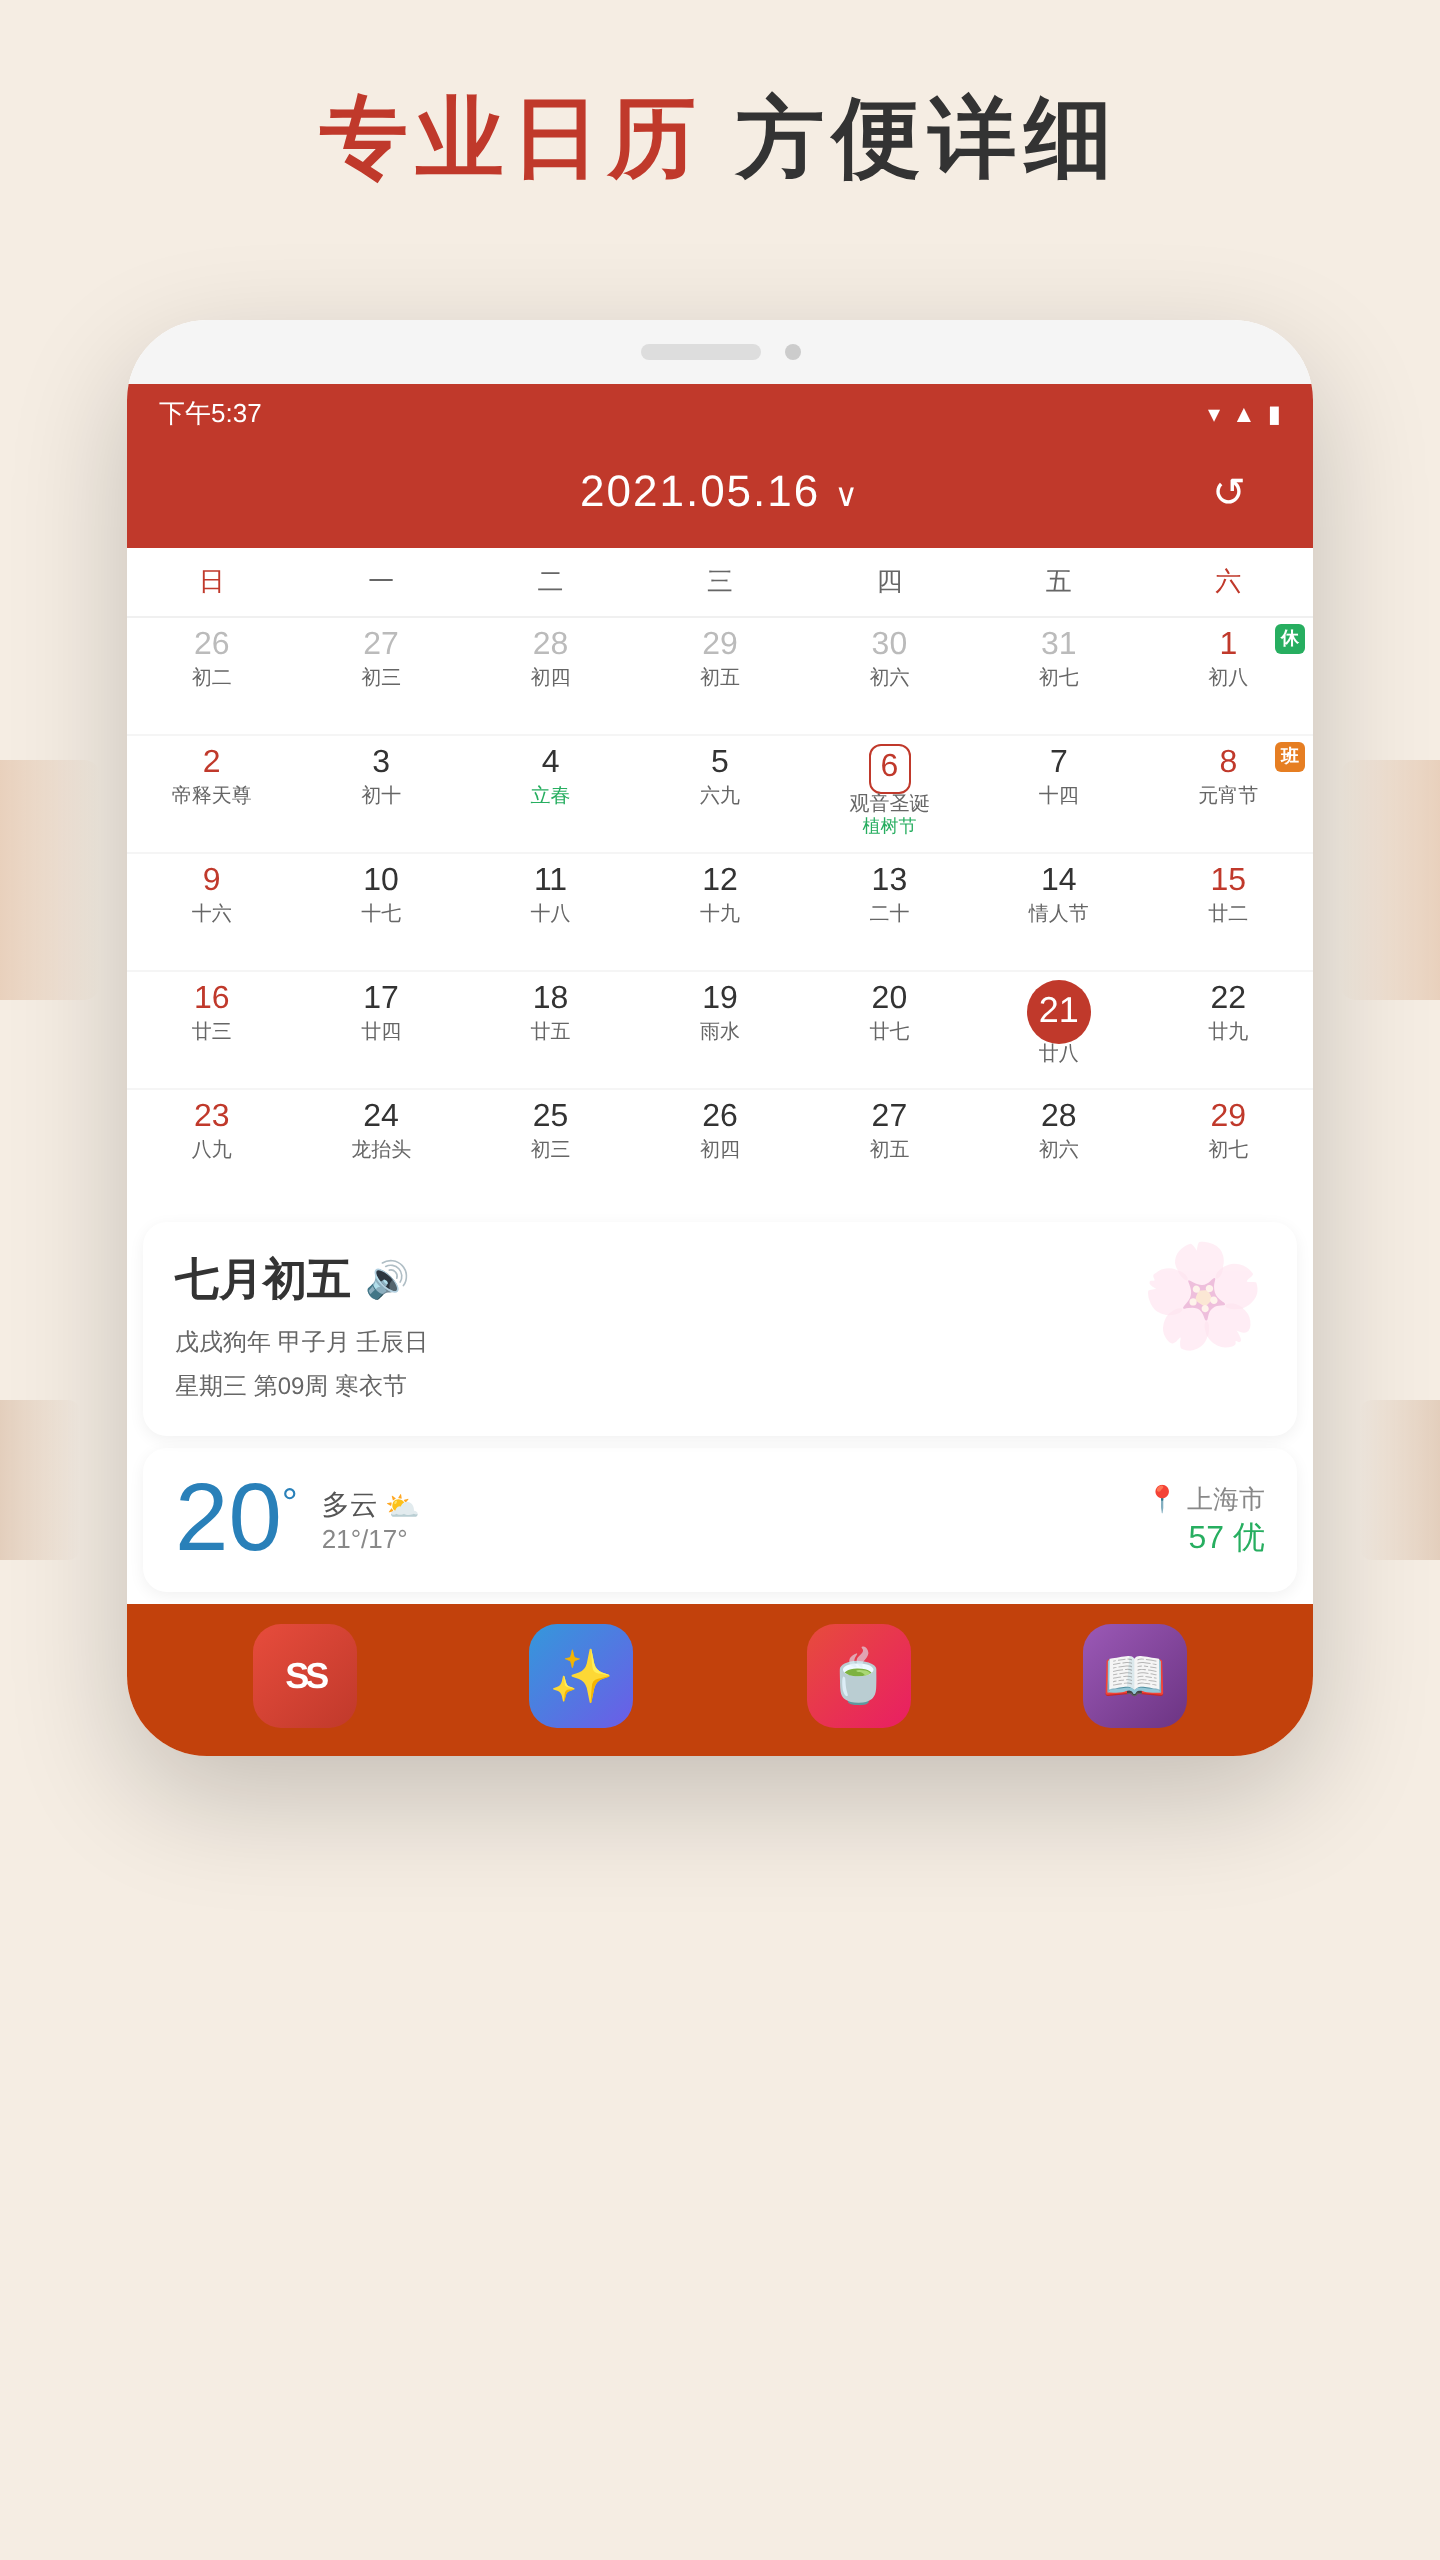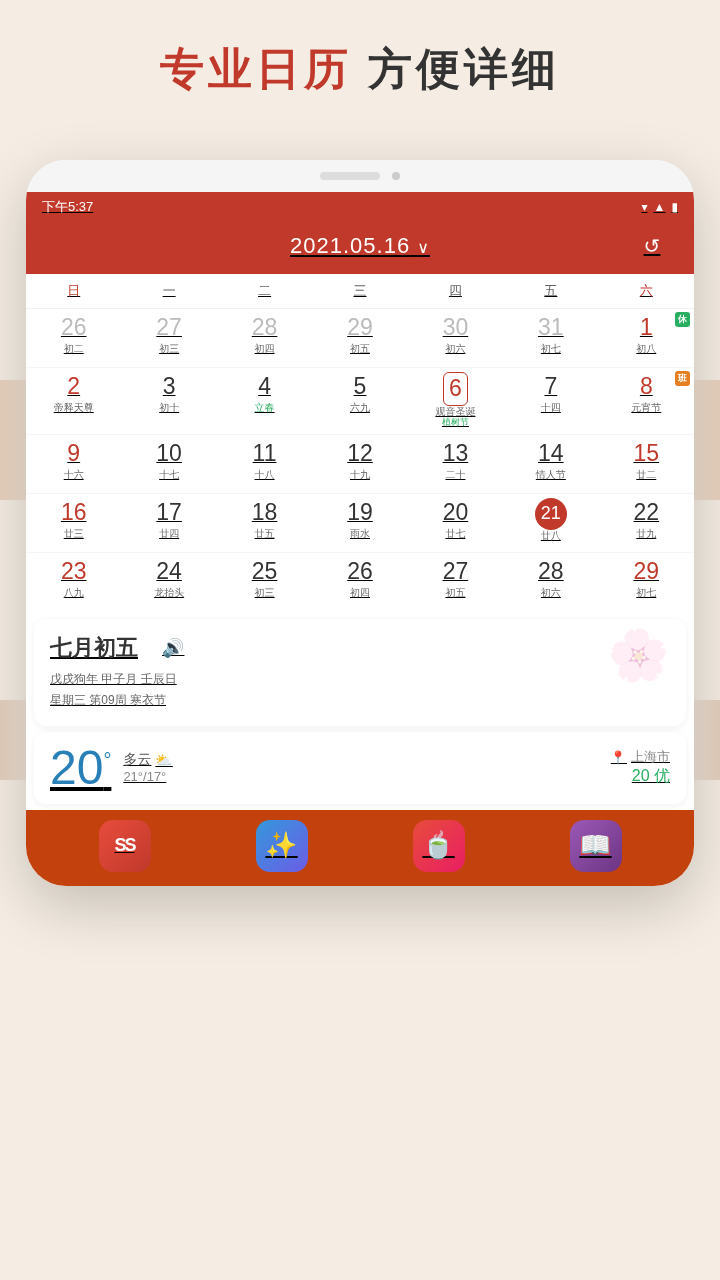--- a/index.html
+++ b/index.html
@@ -24,26 +24,25 @@
     .page-title span.black {
       color: #333;
     }
 
     
     .phone-frame {
       position: absolute;
       top: 160px;
       left: 50%;
       transform: translateX(-50%);
-      width: 668px;
+      width: 593px;
       background: #fff;
       border-radius: 40px;
       box-shadow: 0 20px 60px rgba(0,0,0,0.2);
       overflow: hidden;
-      text-decoration: underline;
     }
 
     
     .phone-top {
       background: #f5f5f5;
       height: 32px;
       display: flex;
       align-items: center;
       justify-content: center;
       gap: 12px;
@@ -127,21 +126,21 @@
       grid-template-columns: repeat(7, 1fr);
       background: white;
     }
     .day-cell {
       text-align: center;
       padding: 4px 2px 6px;
       position: relative;
       min-height: 58px;
     }
     .day-num {
-      font-size: 23px;
+      font-size: 16px;
       font-weight: 500;
       color: #333;
       line-height: 1.3;
     }
     .day-num.red { color: #c0392b; }
     .day-num.gray { color: #bbb; }
     .day-lunar {
       font-size: 10px;
       color: #666;
       line-height: 1.2;
@@ -189,21 +188,21 @@
     
     .day-cell.today .day-num-wrap {
       border: 1.5px solid #c0392b;
       border-radius: 6px;
       padding: 2px 6px;
       display: inline-block;
     }
     .info-lunar-date {
       display: flex;
       align-items: center;
-      gap: 24px;
+      gap: 7px;
       margin-bottom: 6px;
     }
     .info-lunar-text {
       font-size: 22px;
       font-weight: 600;
       color: #333;
     }
     .sound-icon {
       font-size: 18px;
       color: #e67e22;
@@ -561,21 +560,21 @@
           <span>⛅</span>
         </div>
         <div class="weather-range">21°/17°</div>
       </div>
     </div>
     <div class="weather-right">
       <div class="weather-city">
         <span>📍</span>
         <span>上海市</span>
       </div>
-      <div class="weather-quality">20 优</div>
+      <div class="weather-quality">57 优</div>
     </div>
   </div>
 
   <div class="bottom-nav" id="bottom-nav">
     <div class="nav-icon nav-icon-1" style="color:white; font-weight:bold; font-size:18px; letter-spacing:-2px;">SS</div>
     <div class="nav-icon nav-icon-2" style="color:white;">✨</div>
     <div class="nav-icon nav-icon-3" style="color:white;">🍵</div>
     <div class="nav-icon nav-icon-4" style="color:white;">📖</div>
   </div>
 </div>

